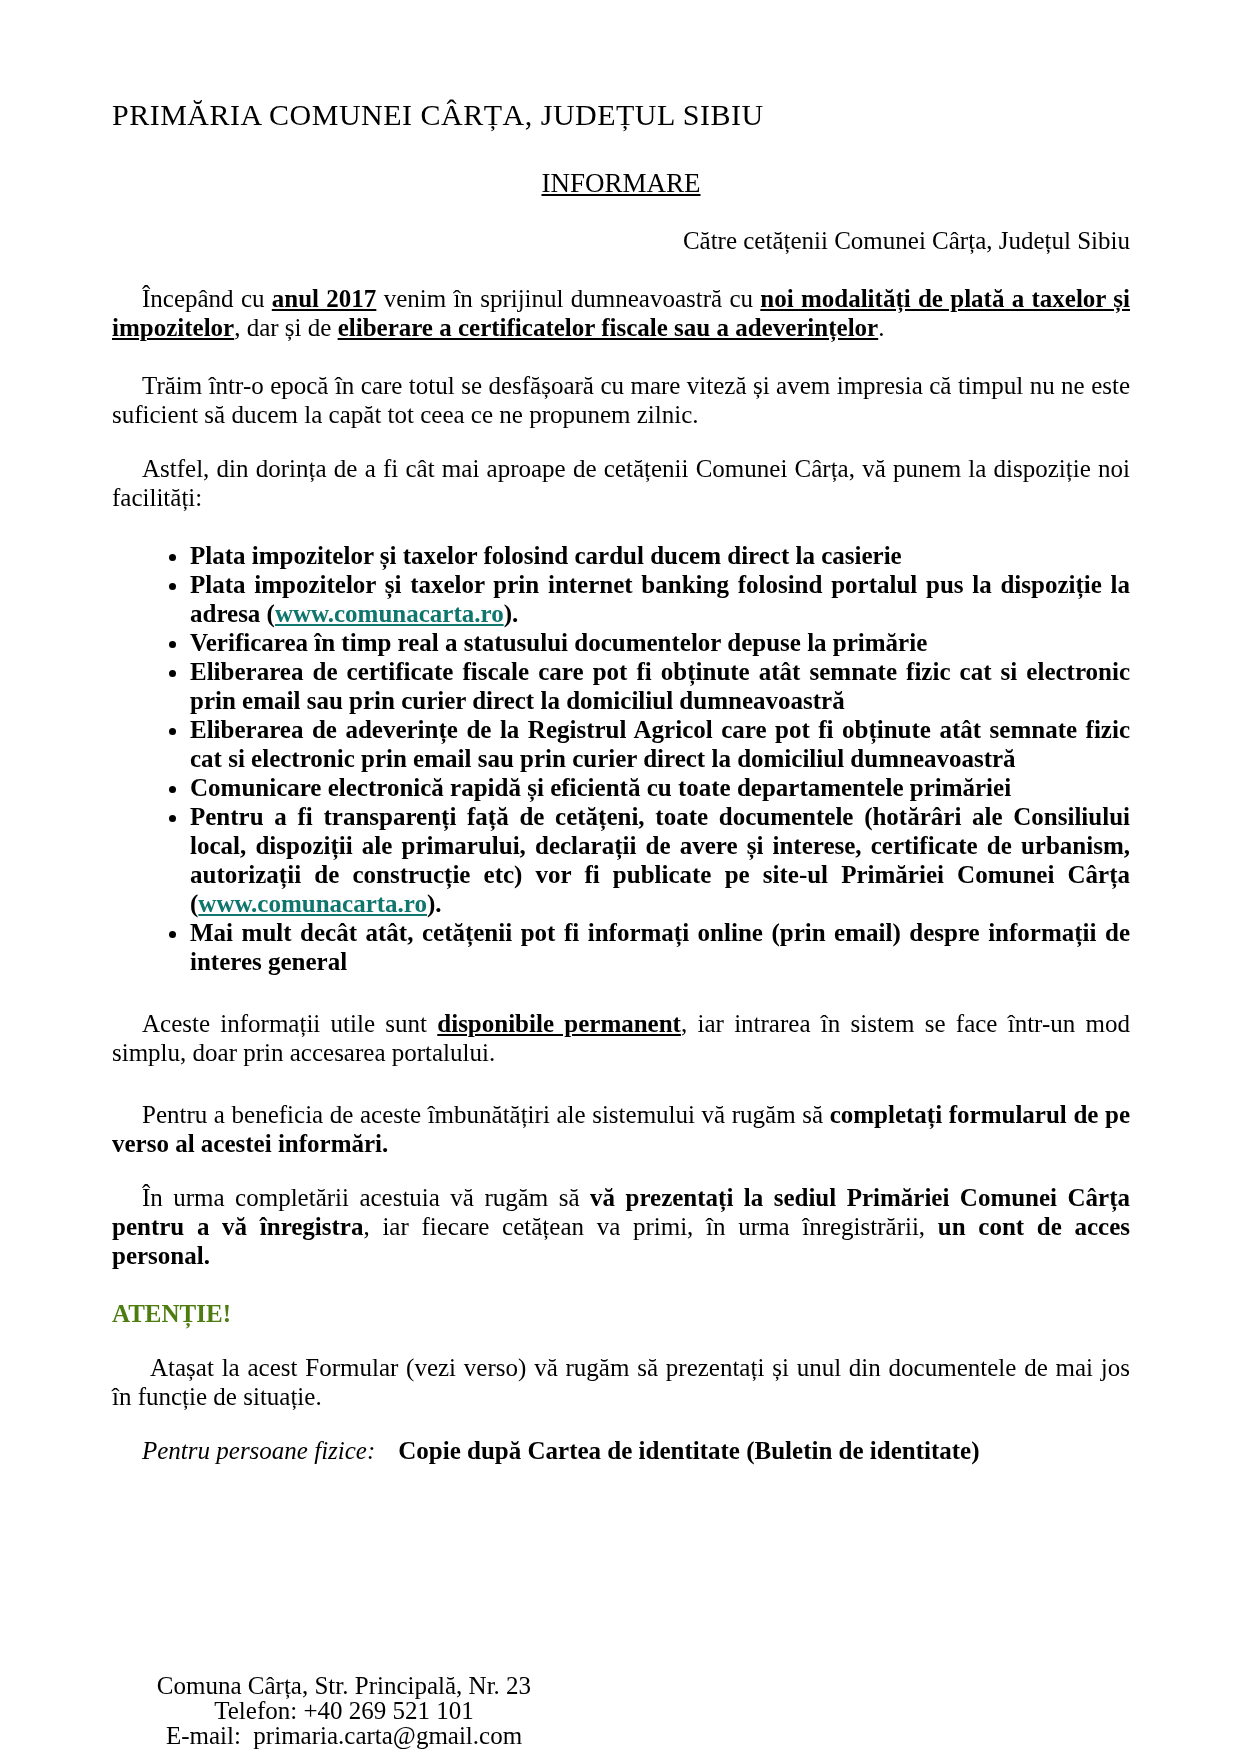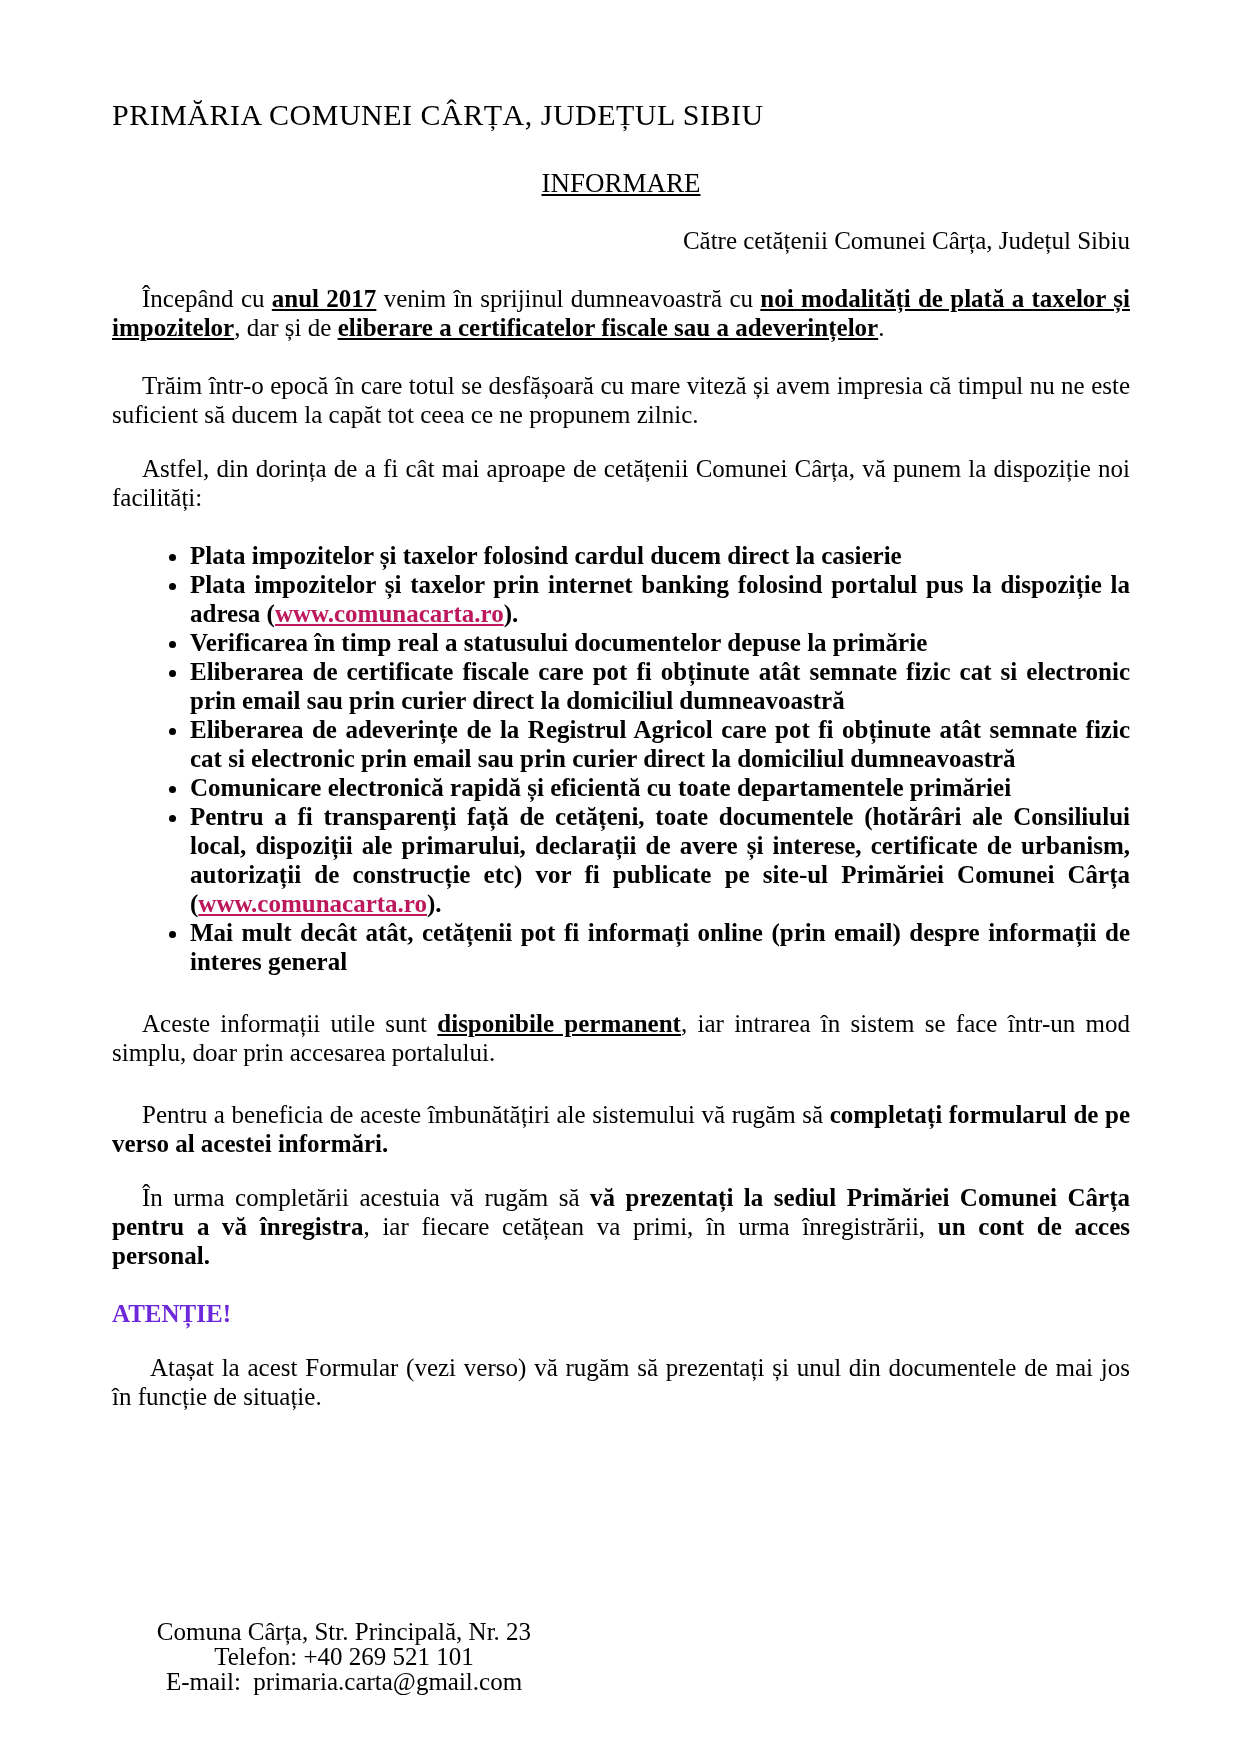--- a/index.html
+++ b/index.html
@@ -41,23 +41,23 @@
     list-style: disc outside;
   }
   ul.features li {
     margin-left: 78px;
     padding-left: 0;
     text-align: justify;
   }
   .seg-b  { font-weight: bold; }
   .seg-bu { font-weight: bold; text-decoration: underline; }
   .seg-i  { font-style: italic; }
-  .seg-link { color: #be185d; font-weight: bold; text-decoration: underline; cursor: pointer; }
+  .seg-link { color: #0f766e; font-weight: bold; text-decoration: underline; cursor: pointer; }
   .tab-gap { display: inline-block; width: 23px; }
-  .attention { color: #6d28d9; font-weight: bold; margin-top: 29px; }
+  .attention { color: #4d7c0f; font-weight: bold; margin-top: 29px; }
   .doc-line { text-indent: 30px; }
   .footer {
     margin-top: 208px;
     width: 464px;
     text-align: center;
     font-size: 25px;
     line-height: 25px;
   }
   .footer-line { white-space: pre; }
 </style>
@@ -94,20 +94,21 @@
   <p class="para mt2"><span>Aceste informații utile sunt </span><span class="seg-bu">disponibile permanent</span><span>, iar intrarea în sistem se face într-un mod simplu, doar prin accesarea portalului.</span></p>
 
   <p class="para mt2"><span>Pentru a beneficia de aceste îmbunătățiri ale sistemului vă rugăm să </span><span class="seg-b">completați formularul de pe verso al acestei informări.</span></p>
 
   <p class="para"><span>În urma completării acestuia vă rugăm să </span><span class="seg-b">vă prezentați la sediul Primăriei Comunei Cârța pentru a vă înregistra</span><span>, iar fiecare cetățean va primi, în urma înregistrării, </span><span class="seg-b">un cont de acces personal.</span></p>
 
   <div class="attention">ATENȚIE!</div>
 
   <p class="para" style="text-indent:38px;"><span>Atașat la acest Formular (vezi verso) vă rugăm să prezentați și unul din documentele de mai jos în funcție de situație.</span></p>
 
+  <div class="doc-line"><span class="seg-i">Pentru persoane fizice:</span><span class="tab-gap"></span><span class="seg-b">Copie după Cartea de identitate (Buletin de identitate)</span></div>
 
 
   <div class="footer">
     <div class="footer-line">Comuna Cârța, Str. Principală, Nr. 23</div>
     <div class="footer-line">Telefon: +40 269 521 101</div>
     <div class="footer-line">E-mail:  primaria.carta@gmail.com</div>
   </div>
 
 </div>
 

